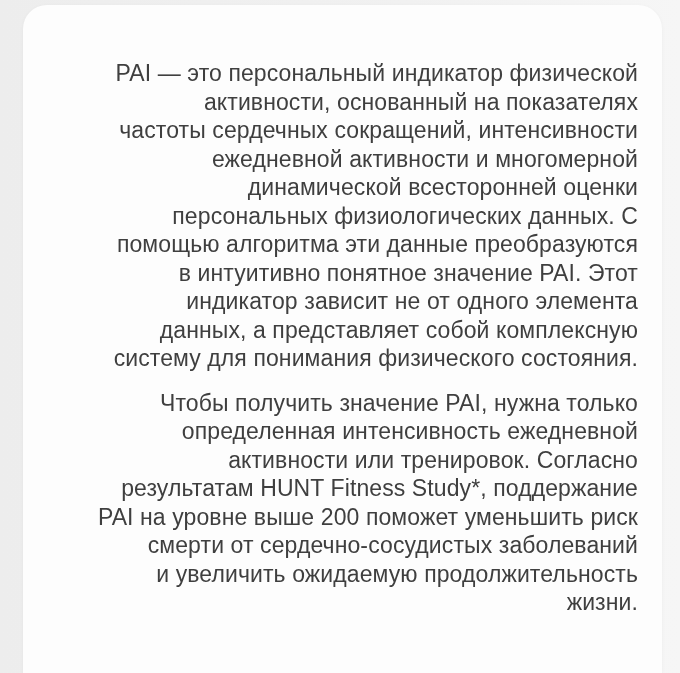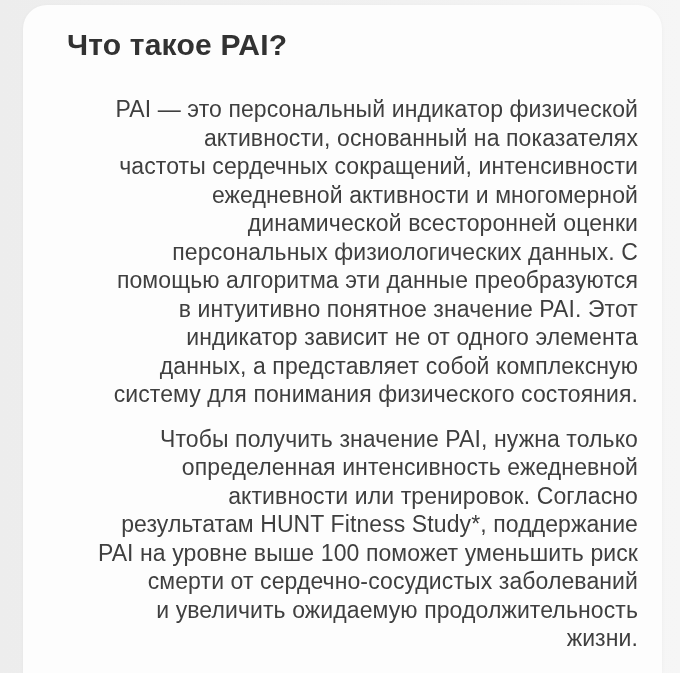--- a/index.html
+++ b/index.html
@@ -58,34 +58,33 @@
 
   .body-paragraph.second {
     margin-top: 16px;
   }
 </style>
 </head>
 <body>
 
 <div class="app-background">
   <div class="content-card">
-    <h1 class="page-title">Что такое PAI?</h1>
     <p class="body-paragraph first">PAI — это персональный индикатор физической
 активности, основанный на показателях
 частоты сердечных сокращений, интенсивности
 ежедневной активности и многомерной
 динамической всесторонней оценки
 персональных физиологических данных. С
 помощью алгоритма эти данные преобразуются
 в интуитивно понятное значение PAI. Этот
 индикатор зависит не от одного элемента
 данных, а представляет собой комплексную
 систему для понимания физического состояния.</p>
     <p class="body-paragraph second">Чтобы получить значение PAI, нужна только
 определенная интенсивность ежедневной
 активности или тренировок. Согласно
 результатам HUNT Fitness Study*, поддержание
-PAI на уровне выше 100 поможет уменьшить риск
+PAI на уровне выше 200 поможет уменьшить риск
 смерти от сердечно-сосудистых заболеваний
 и увеличить ожидаемую продолжительность
 жизни.</p>
   </div>
 </div>
 
 </body></html>

